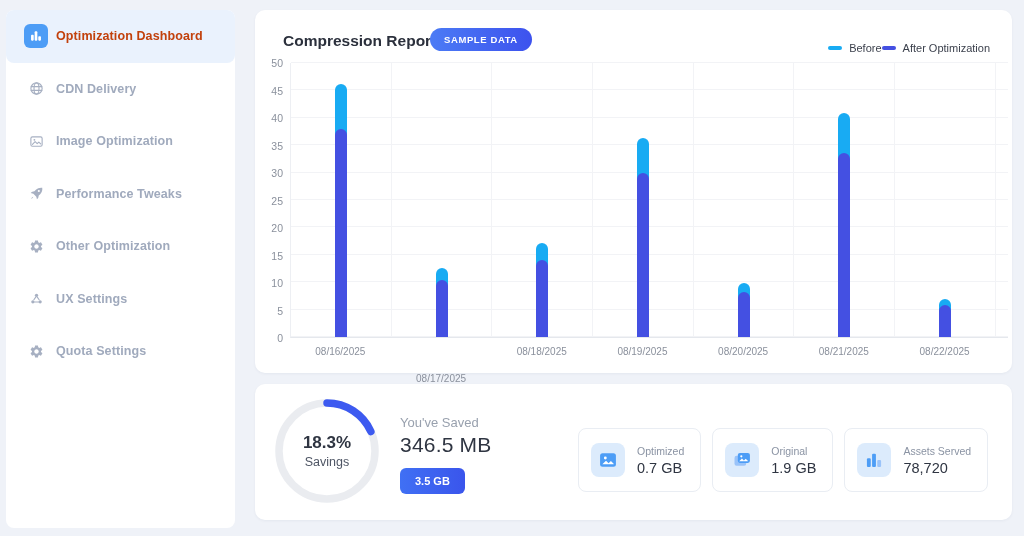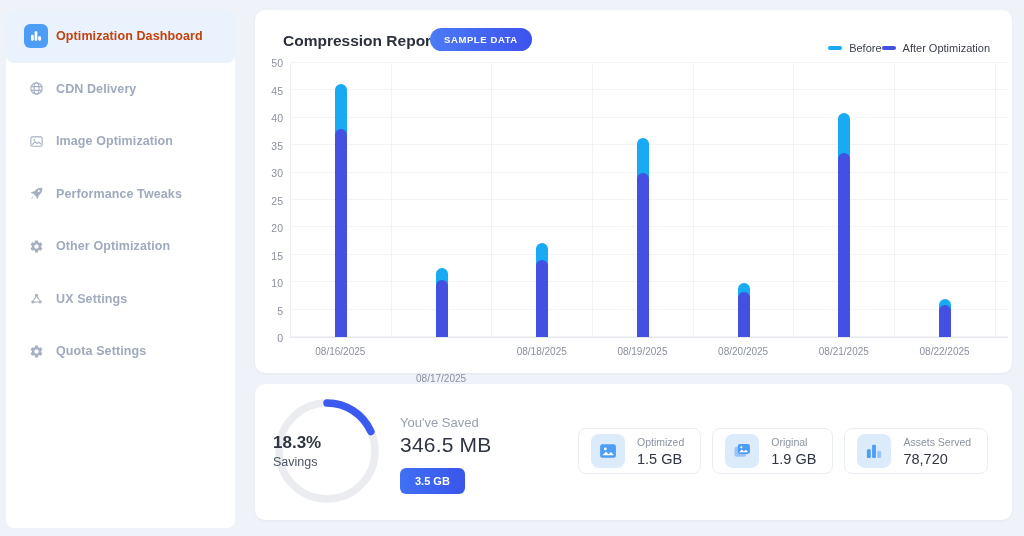--- a/index.html
+++ b/index.html
@@ -38,29 +38,29 @@
         border-left:1px solid #EDEFF3;border-bottom:1px solid #E5E8ED}
   .hline{position:absolute;left:0;right:0;height:1px;background:#F2F3F6}
   .vcol{position:absolute;top:0;height:100%;border-right:1px solid #F2F3F6}
   .bar{position:absolute;bottom:0;left:50%;transform:translateX(-50%);width:12px;border-radius:6px 6px 0 0}
   .x-axis{position:absolute;left:35px;top:336px;width:718px;height:14px}
   .xtick{position:absolute;top:0;transform:translateX(-50%);font-size:10px;color:#8A909C;white-space:nowrap}
 
   
   .donut-wrap{position:absolute;left:18px;top:13px;width:108px;height:108px}
   .donut-center{position:absolute;left:0;top:0;width:108px;height:108px;display:flex;flex-direction:column;
-                justify-content:center}
+                align-items:center;justify-content:center}
   .pct{font-size:17px;font-weight:700;color:#2F3542}
   .savings-label{font-size:12.5px;color:#4E5564;margin-top:2px}
   .saved-title{position:absolute;left:145px;top:31px;font-size:13px;color:#99A1AE}
   .saved-value{position:absolute;left:145px;top:49px;font-size:21px;font-weight:500;color:#2F3542;letter-spacing:.2px}
   .quota-btn{position:absolute;left:145px;top:84px;padding:7px 15px;border-radius:6px;border:none;cursor:pointer;
     background:linear-gradient(90deg,#4070F4,#3A55EC);color:#fff;font-size:11px;font-weight:700}
   .stat-boxes{position:absolute;left:323px;top:44px;display:flex;gap:11px}
-  .stat-box{height:46px;border:1px solid #E9EDF3;border-radius:8px;background:#fff;display:flex;
+  .stat-box{height:64px;border:1px solid #E9EDF3;border-radius:8px;background:#fff;display:flex;
             align-items:center;padding:0 16px 0 12px;gap:12px}
   .stat-icon{width:34px;height:34px;border-radius:8px;background:#DCEBFC;display:flex;
              align-items:center;justify-content:center;flex:none}
   .stat-label{font-size:10.5px;color:#8A93A3;line-height:1.4}
   .stat-value{font-size:14.5px;color:#2F3542;margin-top:1px;white-space:nowrap}
 </style>
 </head>
 <body>
 
 <nav class="sidebar">
@@ -232,21 +232,21 @@
     <div class="stat-box">
       <span class="stat-icon">
         <svg width="20" height="20" viewBox="0 0 24 24">
             <rect x="2.5" y="4" width="19" height="16" rx="3" fill="#4D9DF6"></rect>
             <circle cx="8.8" cy="9.6" r="1.7" fill="#fff"></circle>
             <path d="M5.2 17.2l4.4-4.4 3.1 3.1 2.8-2.8 3.3 3.3v.8H5.2z" fill="#fff"></path>
           </svg>
       </span>
       <span>
         <div class="stat-label">Optimized</div>
-        <div class="stat-value">1.5 GB</div>
+        <div class="stat-value">0.7 GB</div>
       </span>
     </div>
     <div class="stat-box">
       <span class="stat-icon">
         <svg width="20" height="20" viewBox="0 0 24 24">
             <rect x="3" y="7" width="14" height="12" rx="2.5" fill="#9AC3F9"></rect>
             <rect x="7" y="3.5" width="14.5" height="12" rx="2.5" fill="#4D9DF6"></rect>
             <circle cx="11.2" cy="7.6" r="1.3" fill="#fff"></circle>
             <path d="M8.6 13.4l3.3-3.2 2.4 2.3 2.1-2.1 2.6 2.5v.5H8.6z" fill="#fff"></path>
           </svg>

